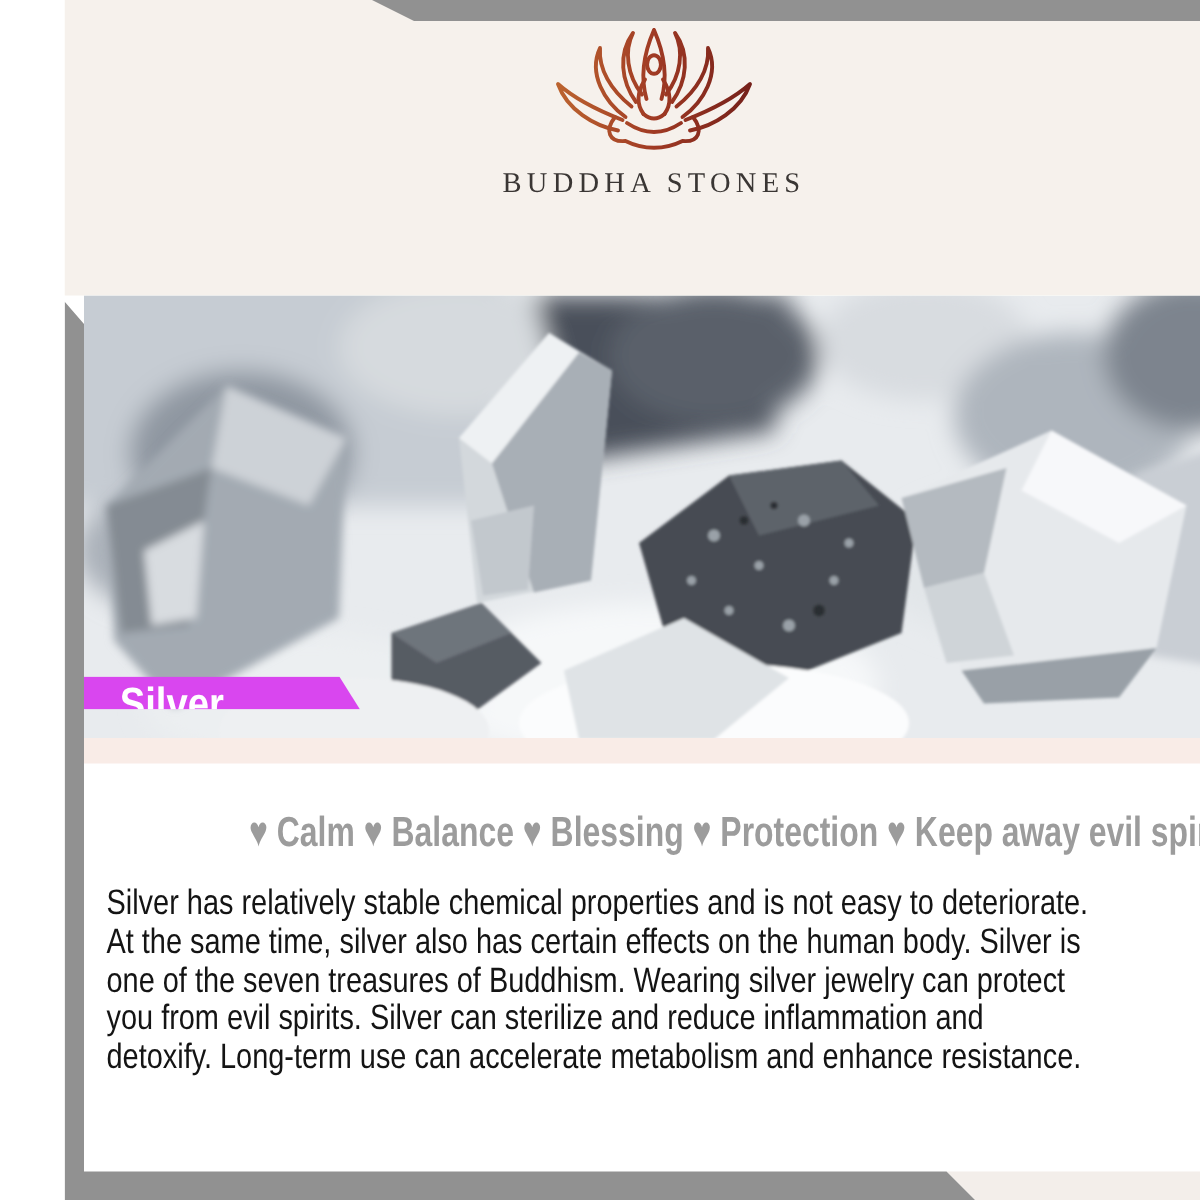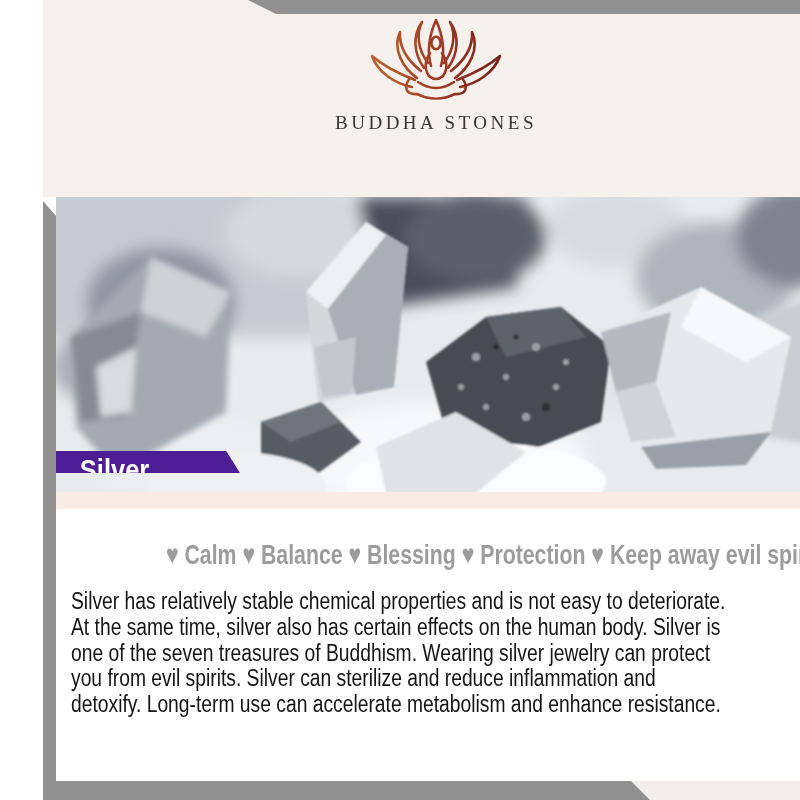--- a/index.html
+++ b/index.html
@@ -14,21 +14,21 @@
               color:#3a3634;}
   .title-band{position:absolute;left:163px;top:142px;width:452px;height:52px;
               background:rgba(255,255,255,0.55);}
   .title-text{display:inline-block;width:100%;text-align:center;line-height:52px;
               font-size:37px;font-weight:700;color:#4d4d4d;white-space:nowrap;
               transform:scaleX(0.80);transform-origin:center;}
 
   
   .photo{position:absolute;left:13px;top:197px;width:774px;height:296px;overflow:hidden;z-index:2;}
   .photo svg{display:block;width:100%;height:100%;}
-  .photo-label{position:absolute;left:0;top:254px;width:184px;height:22px;background:#4c1d95;
+  .photo-label{position:absolute;left:0;top:254px;width:184px;height:22px;background:#d946ef;
                clip-path:polygon(0 0,92.5% 0,100% 100%,0 100%);z-index:3;}
   .photo-label span{display:inline-block;padding-left:28px;line-height:37px;font-size:30px;
                font-weight:700;color:#ffffff;white-space:nowrap;
                transform:scaleX(0.85);transform-origin:left center;}
 
   
   .pink-strip{position:absolute;left:13px;top:492px;width:773px;height:17px;background:#f9ece7;z-index:2;}
   .frame-svg{position:absolute;left:0;top:0;width:800px;height:800px;z-index:5;pointer-events:none;}
 
   

